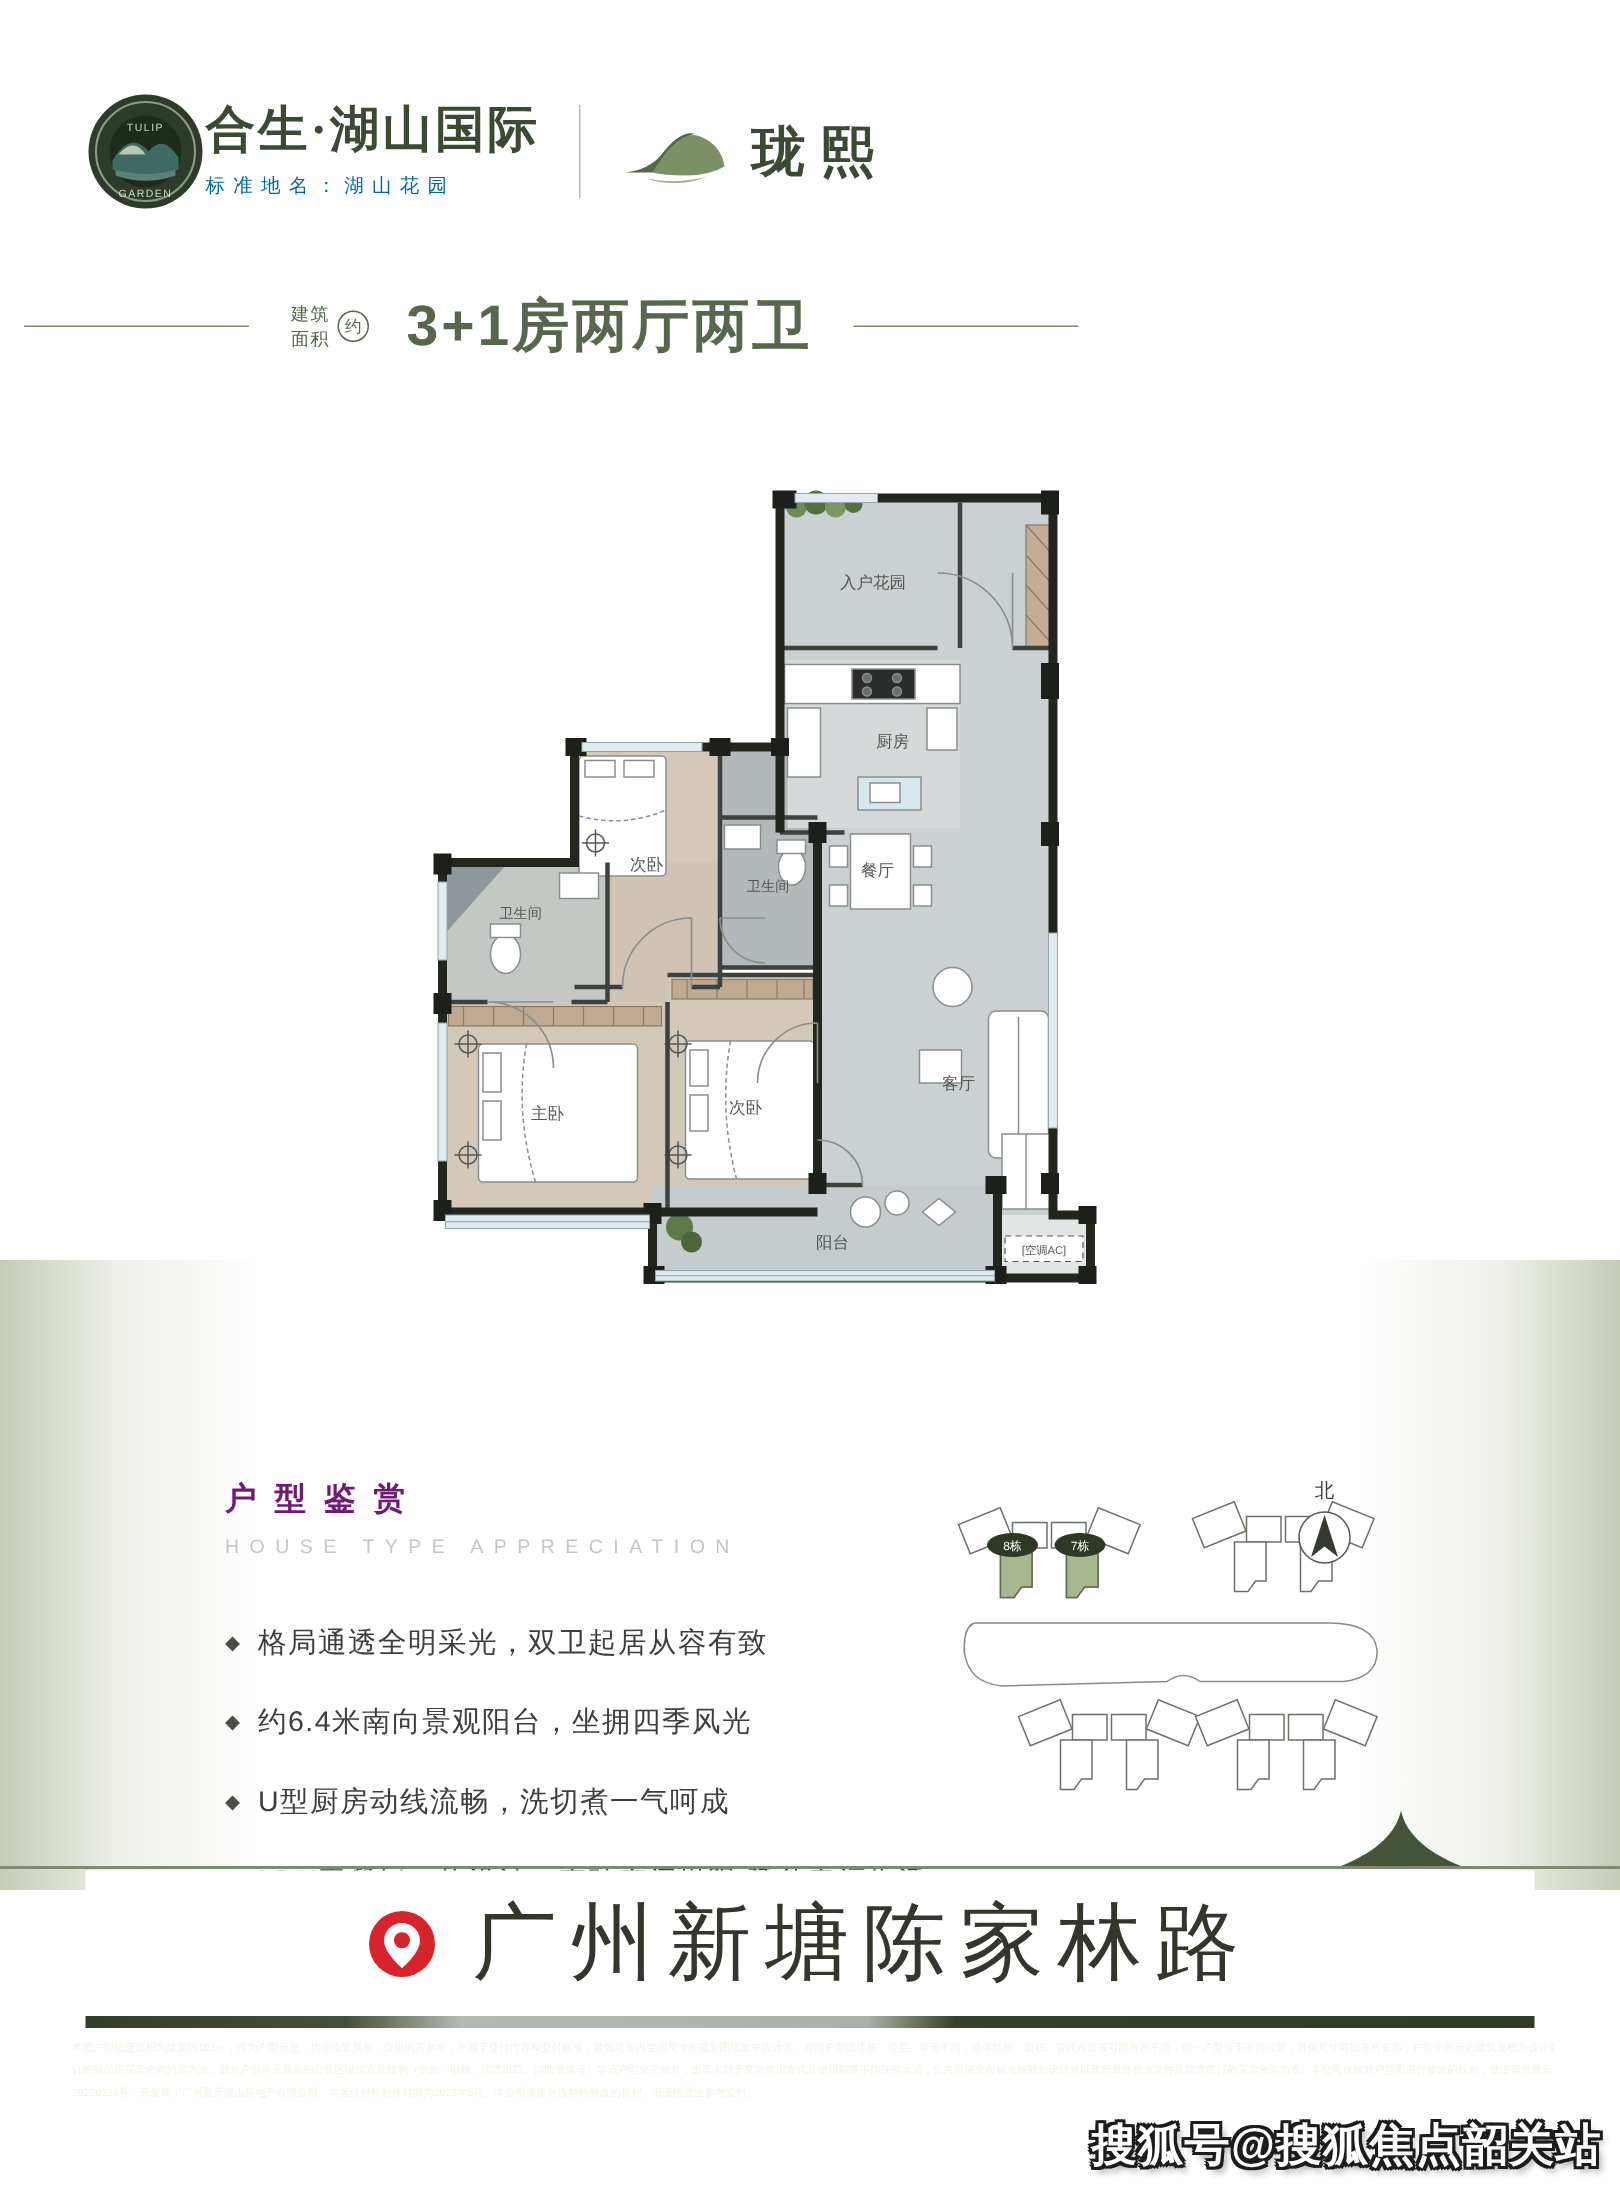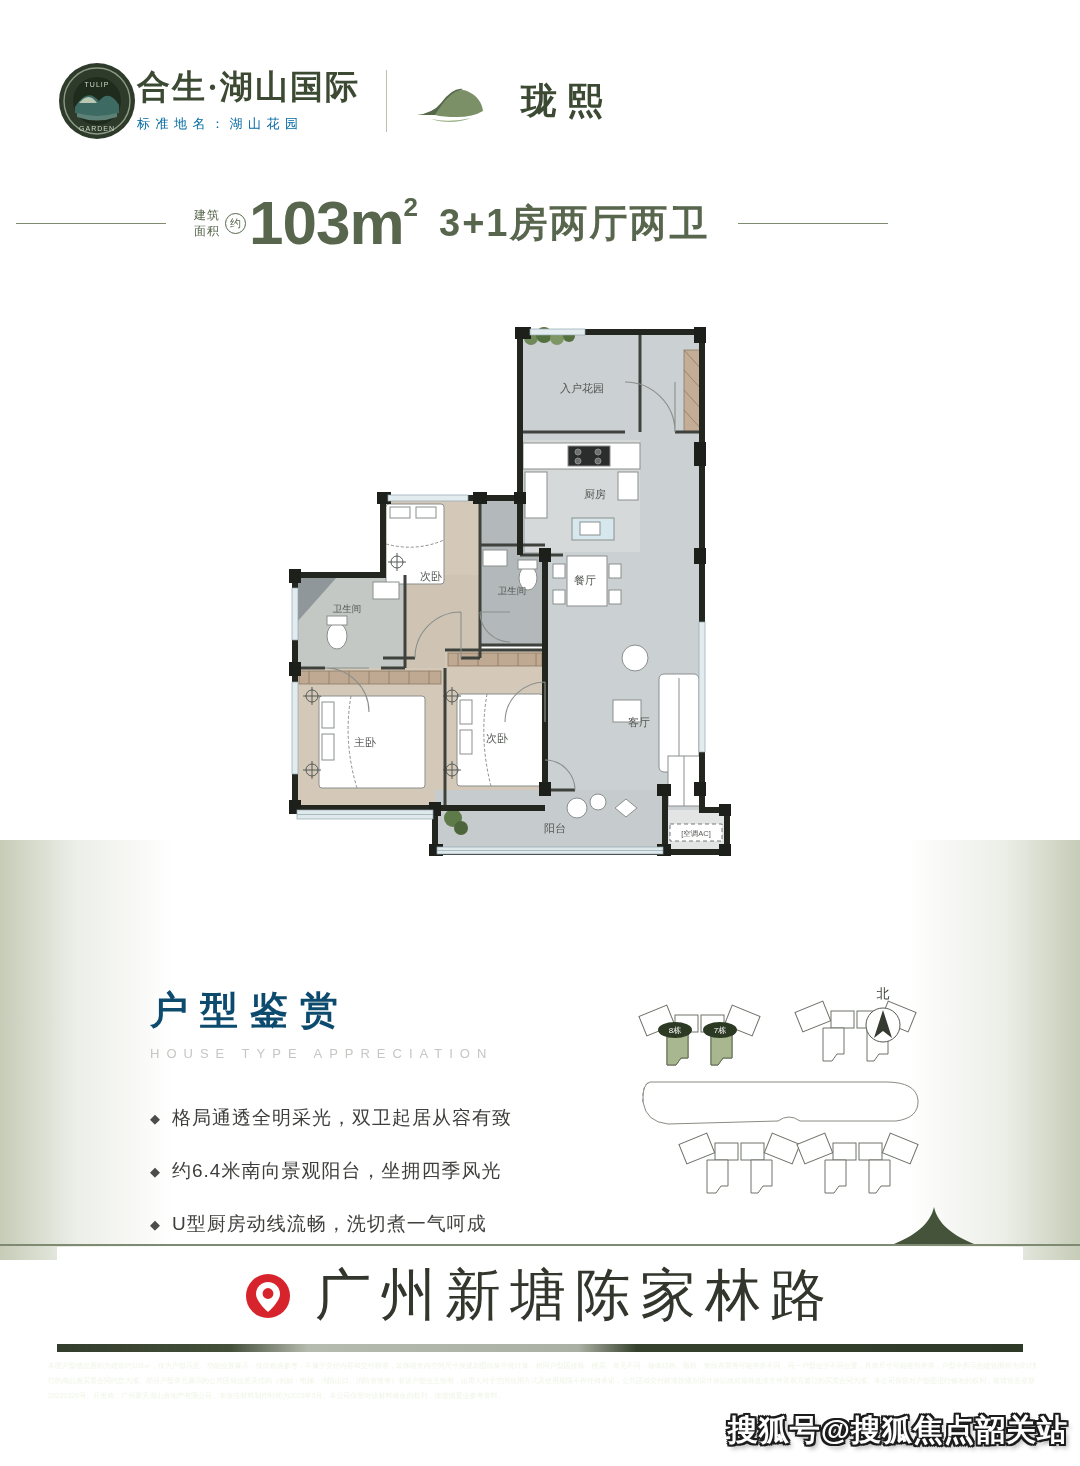--- a/index.html
+++ b/index.html
@@ -30,40 +30,40 @@
       rgba(150,162,124,0.55) 100%);
   }
   
   .header{position:absolute;left:57px;top:58px;height:86px;display:flex;align-items:center;}
   .emblem{width:80px;height:80px;flex:0 0 auto;}
   .brand-block{margin-left:0;}
   .brand-name{font-family:"Liberation Serif","DejaVu Serif",serif;font-weight:bold;
     font-size:33px;color:#3c4933;letter-spacing:2px;line-height:1.1;}
   .standard-name{margin-top:10px;font-size:13px;color:#0369a1;letter-spacing:5.5px;}
   .header-divider{width:1px;height:62px;background:#b9c0ad;margin:0 26px;}
-  .subbrand{display:flex;align-items:center;gap:20px;}
+  .subbrand{display:flex;align-items:center;}
   .subbrand-name{font-family:"Liberation Serif","DejaVu Serif",serif;font-weight:bold;
     font-size:36px;color:#3c4933;letter-spacing:10px;margin-left:14px;}
   
   .title-strip{position:absolute;left:0;top:192px;width:1080px;display:flex;
     align-items:center;justify-content:flex-start;padding-left:16px;}
   .title-line{width:150px;height:1px;background:#7d8b6e;}
   .title-core{display:flex;align-items:center;margin:0 28px;color:#57664c;}
   .area-prefix{font-size:12px;line-height:1.35;letter-spacing:1px;text-align:center;margin-right:5px;}
   .approx-circle{width:19px;height:19px;border:1px solid #57664c;border-radius:50%;
     font-size:11px;display:flex;align-items:center;justify-content:center;margin-right:3px;}
   .area-value{font-size:62px;font-weight:700;letter-spacing:-1px;line-height:1;}
   .area-sup{font-size:26px;font-weight:700;vertical-align:28px;}
   .layout-spec{font-size:38px;font-weight:600;letter-spacing:2px;margin-left:22px;}
   
   .floorplan{position:absolute;left:285px;top:322px;width:450px;height:560px;}
   .floorplan svg{display:block;}
   
   .appre{position:absolute;left:150px;top:985px;width:480px;}
-  .appre-title{font-size:38px;font-weight:bold;color:#0c4a6e;letter-spacing:12px;}
+  .appre-title{font-size:21px;font-weight:bold;color:#701a75;letter-spacing:12px;}
   .appre-sub{margin-top:10px;font-size:13px;color:#c6c6c4;letter-spacing:7px;}
   .appre-list{list-style:none;margin:44px 0 0 0;padding:0;}
   .appre-list li{font-size:19px;color:#3e3e3c;letter-spacing:1px;margin-bottom:27px;display:flex;align-items:center;}
   .bullet-diamond{font-size:13px;color:#4c4c4a;margin-right:11px;flex:0 0 auto;}
   
   .siteplan{position:absolute;left:608px;top:980px;width:322px;height:238px;}
   
   .divider-line{position:absolute;left:0;top:1244px;width:1080px;height:1.5px;background:#7f8a72;}
   .peak{position:absolute;left:878px;top:1207px;width:112px;height:38px;}
   
@@ -117,21 +117,20 @@
 </div>
 
 <div class="title-strip">
   <div class="title-line"></div>
   <div class="title-core">
     <div class="area-prefix">
       <div>建筑</div>
       <div>面积</div>
     </div>
     <div class="approx-circle">约</div>
-    <div class="area-value"><span>103m</span><span class="area-sup">2</span></div>
     <div class="layout-spec">3+1房两厅两卫</div>
   </div>
   <div class="title-line"></div>
 </div>
 
 <div class="floorplan">
 <svg width="450" height="560" viewBox="0 0 450 560">
 
   <g>
     <path d="M235,10 H417 V488 H442 V530 H380 V468 H260 V233 H235 Z" fill="#cbd0d2"></path>

